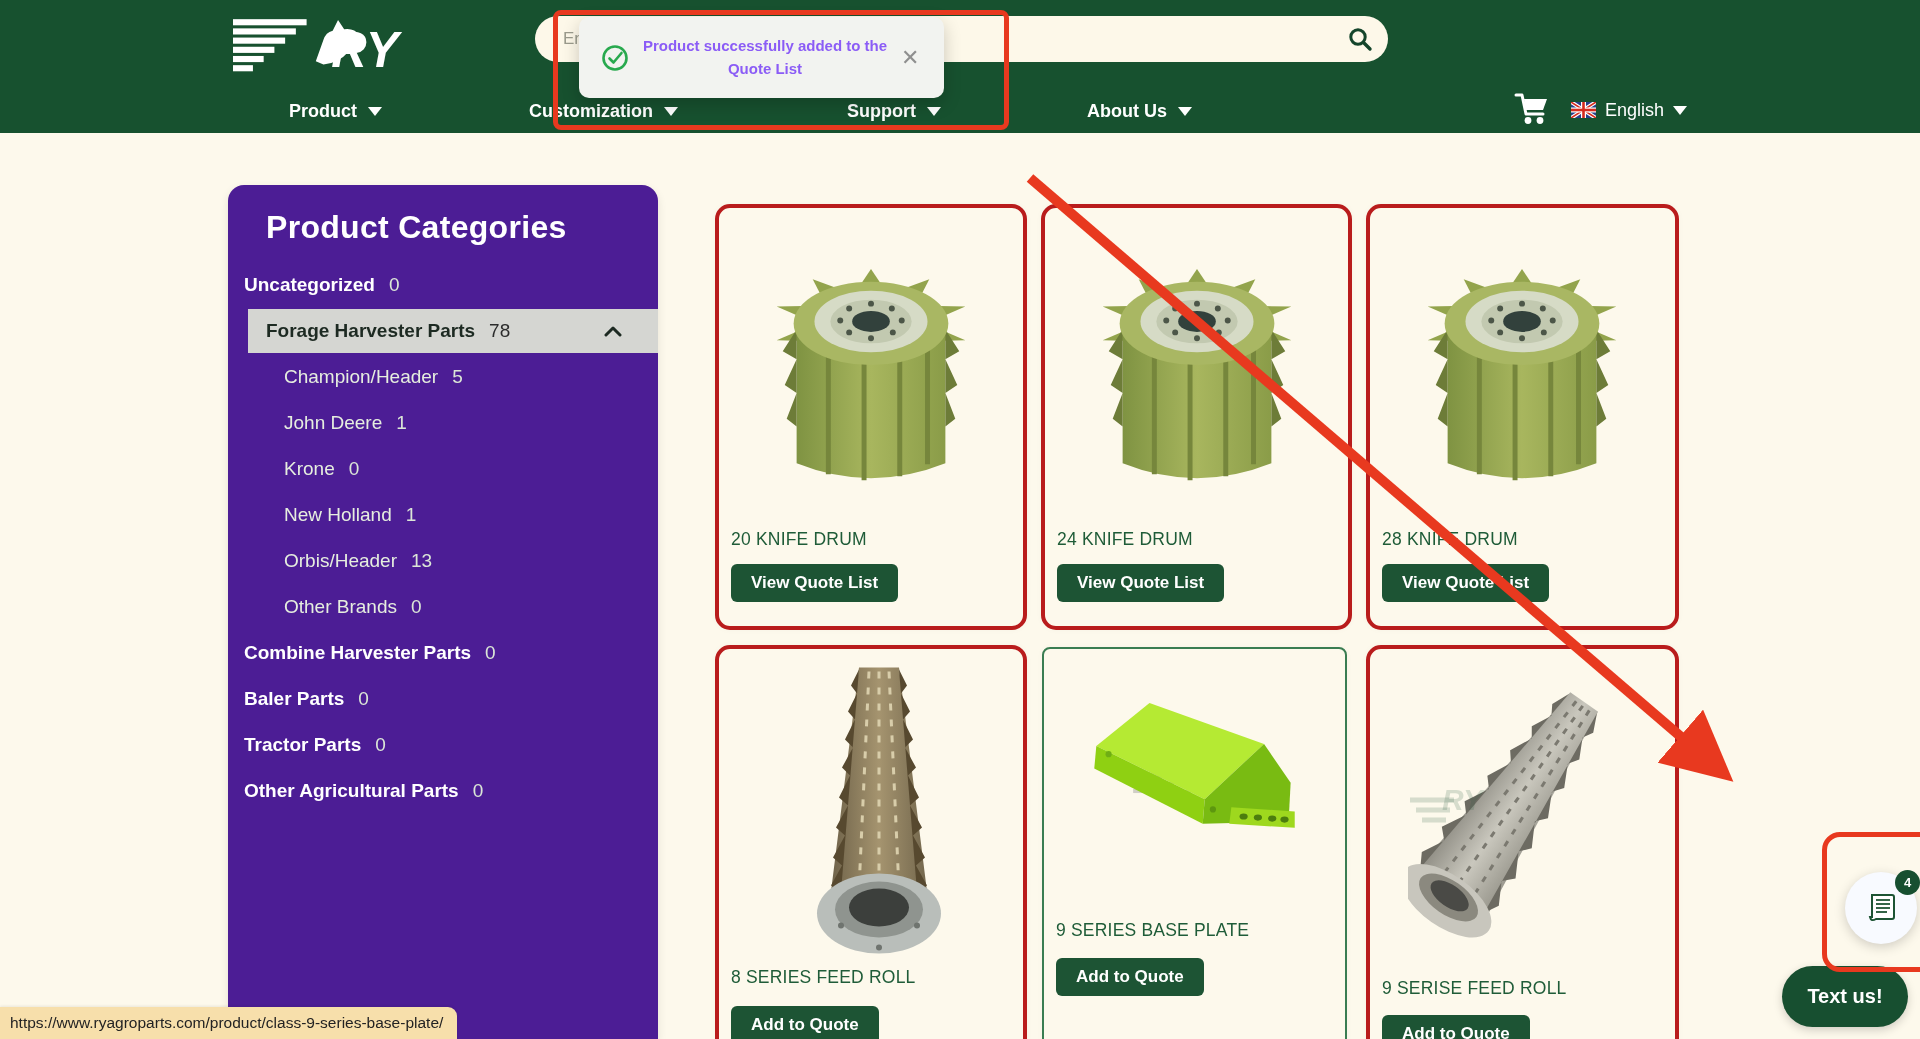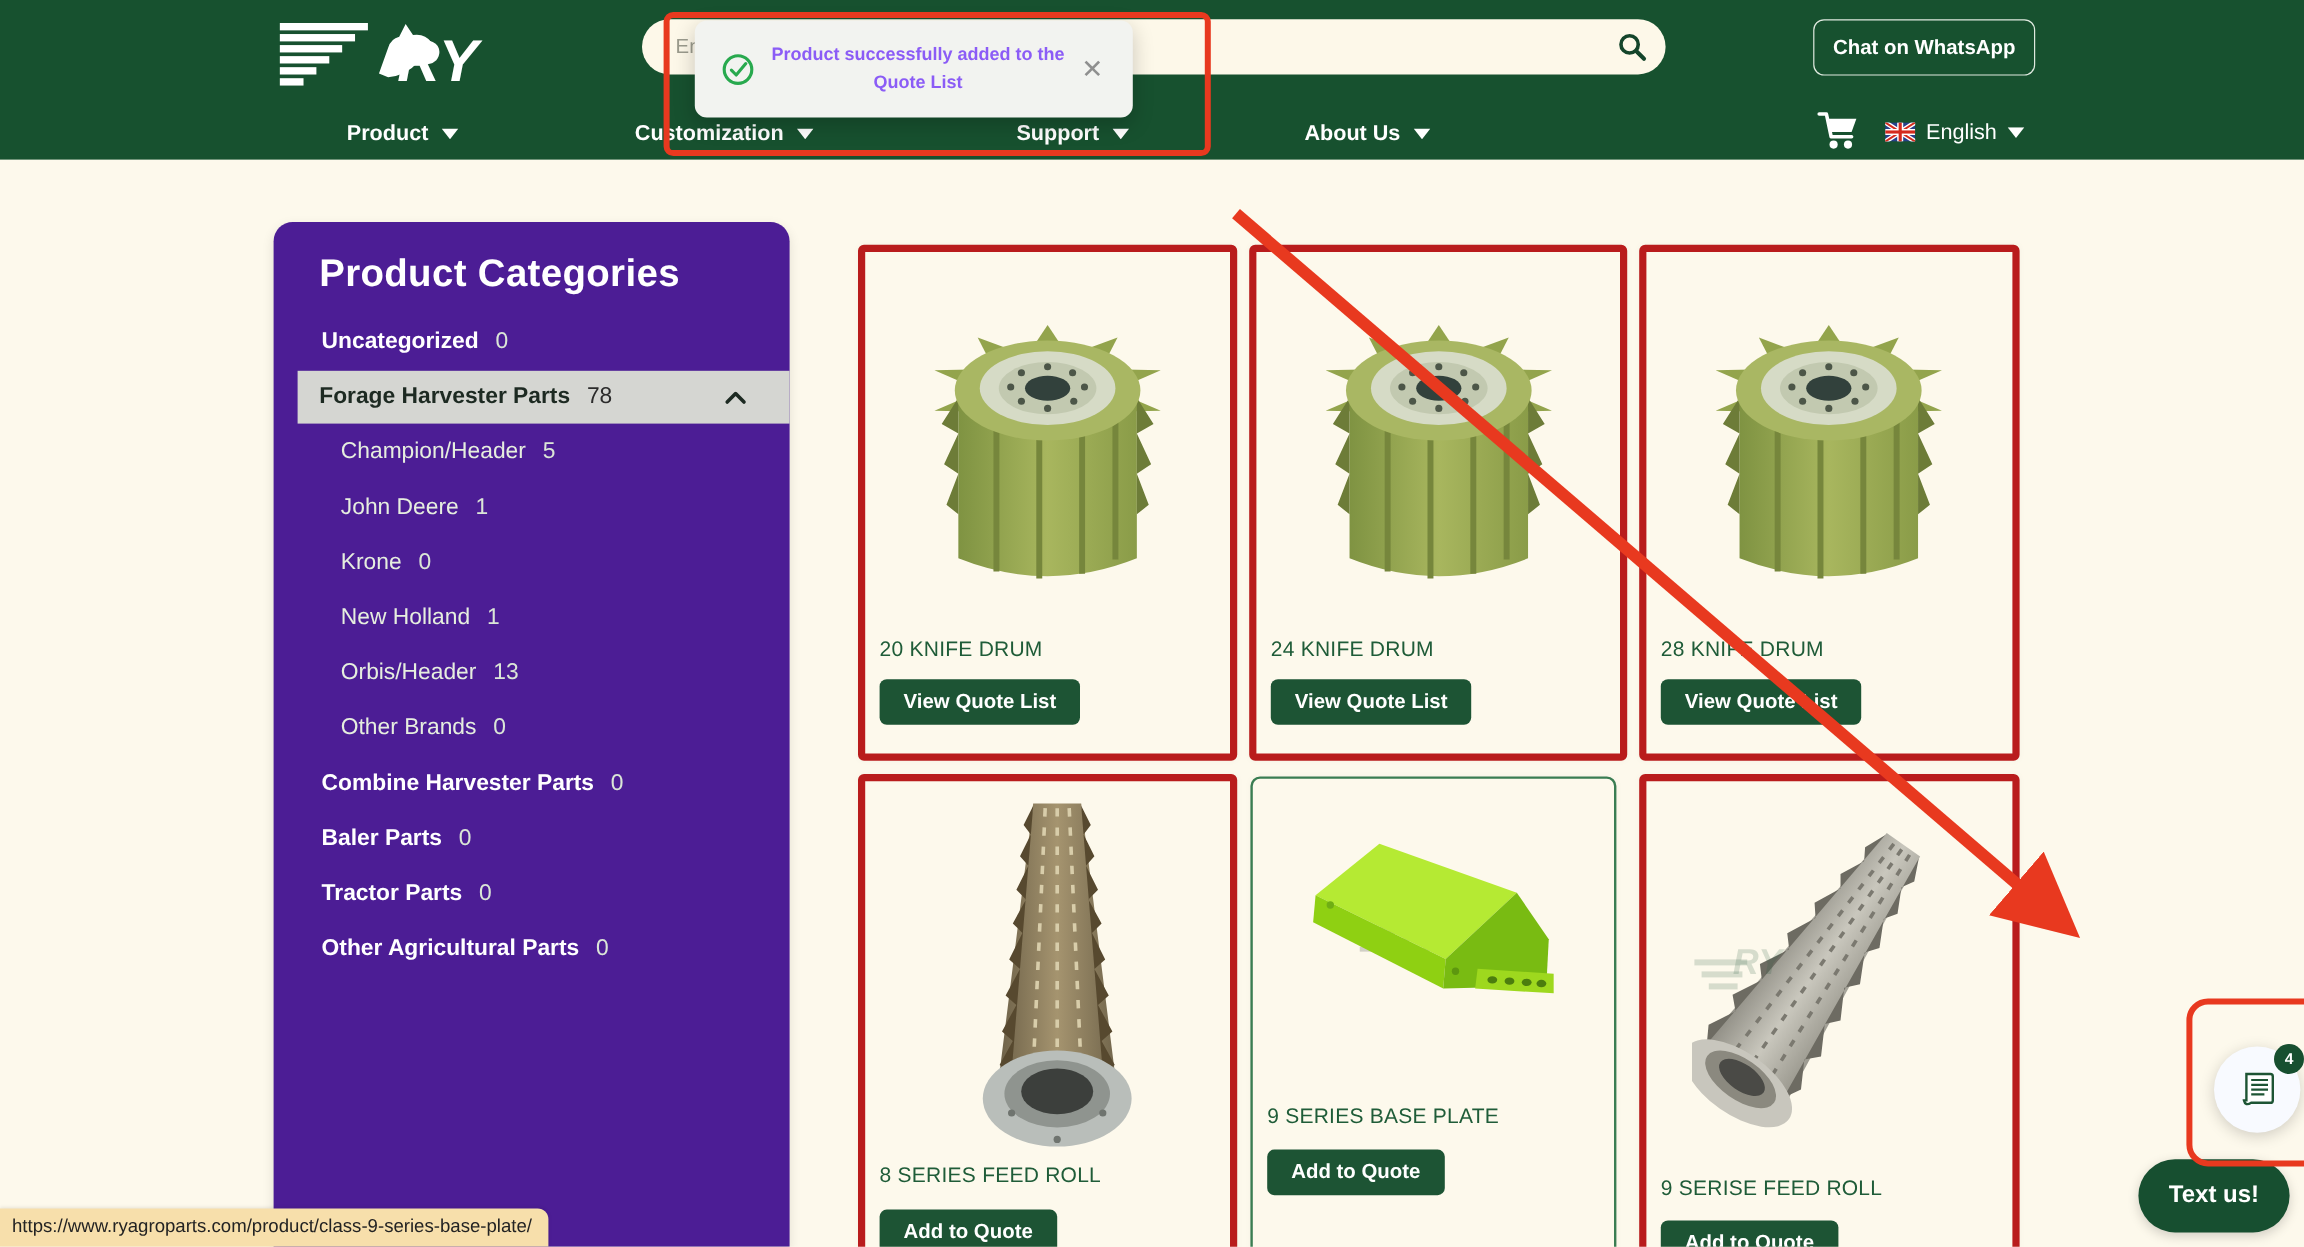--- a/index.html
+++ b/index.html
@@ -26,30 +26,30 @@
   .toast{position:absolute;left:579px;top:17px;width:365px;height:81px;background:#f2f3f0;border-radius:10px;
     box-shadow:0 6px 18px rgba(0,0,0,.20);display:flex;align-items:center;z-index:80;}
   .toast-check{margin-left:22px;flex:0 0 28px;}
   .toast-msg{width:256px;margin-left:8px;text-align:center;font-size:15px;font-weight:700;color:#8b5cf6;line-height:1.5;}
   .toast-close{margin-left:2px;background:none;border:none;font-size:22px;color:#8f8f8f;cursor:pointer;line-height:1;}
   
   .sidebar{position:absolute;left:228px;top:185px;width:430px;height:854px;background:#4c1d95;border-radius:16px 16px 0 0;box-shadow:0 4px 10px rgba(0,0,0,.10);}
   .sb-title{padding:24px 0 0 38px;color:#fff;font-size:32px;font-weight:700;letter-spacing:.3px;}
   .sb-list{position:absolute;left:0;top:77px;width:430px;}
   .sb-item{height:46px;display:flex;align-items:center;color:#eef3ea;font-size:19px;cursor:pointer;}
-  .sb-item .sb-label{padding-left:40px;}
+  .sb-item .sb-label{padding-left:16px;}
   .sb-item.lvl1 .sb-label{font-weight:700;color:#fff;}
   .sb-item.lvl2 .sb-label{padding-left:56px;font-weight:400;color:#e6eedf;}
   .sb-count{margin-left:14px;font-weight:400;color:#dbe6d7;}
   .sb-item.selected{background:#d5d6d2;height:44px;margin:1px 15px 1px 20px;width:410px;}
   .sb-item.selected .sb-label{color:#1d2a22;padding-left:18px;}
   .sb-item.selected .sb-count{color:#2c2c2c;}
   .sb-chevron{margin-left:auto;margin-right:36px;width:18px;height:11px;}
   
-  .card{position:absolute;background:#fdf9ec;border:6px solid #b91c1c;border-radius:5px;box-shadow:0 0 6px rgba(0,0,0,.03);}
+  .card{position:absolute;background:#fdf9ec;border:4px solid #b91c1c;border-radius:15px;box-shadow:0 0 6px rgba(0,0,0,.03);}
   .p1{left:715px;top:204px;width:304px;height:418px;}
   .p2{left:1041px;top:204px;width:303px;height:418px;}
   .p3{left:1366px;top:204px;width:305px;height:418px;}
   .p4{left:715px;top:645px;width:304px;height:420px;}
   .p5{left:1042px;top:647px;width:301px;height:412px;border:2px solid #3a7d52;border-radius:8px;}
   .p6{left:1366px;top:645px;width:305px;height:420px;}
   .pimg{position:absolute;}
   .p1 .pimg,.p2 .pimg,.p3 .pimg{left:47px;top:52px;width:210px;height:238px;}
   .p4 .pimg{left:92px;top:8px;width:136px;height:305px;}
   .p5 .pimg{left:38px;top:38px;width:225px;height:165px;}
@@ -97,21 +97,20 @@
   <div class="searchwrap">
     <input class="search-input" type="text" value="" placeholder="Enter SKU, Part Number, or Keyword" style="">
     <button class="search-btn">
       <svg width="26" height="26" viewBox="0 0 26 26">
         <circle cx="11" cy="11" r="7.2" fill="none" stroke="#14452b" stroke-width="3"></circle>
         <line x1="16.5" y1="16.5" x2="23" y2="23" stroke="#14452b" stroke-width="3.4" stroke-linecap="round"></line>
       </svg>
     </button>
   </div>
 
-  <div class="chat-btn">Chat on WhatsApp</div>
 
   <div class="nav-item" style="left:289px;">
     <span>Product</span>
     <svg class="nav-car" viewBox="0 0 14 9">
         <polygon points="0,0 14,0 7,9" fill="#fff"></polygon>
       </svg>
   </div>
   <div class="nav-item" style="left:529px;">
     <span>Customization</span>
     <svg class="nav-car" viewBox="0 0 14 9">

